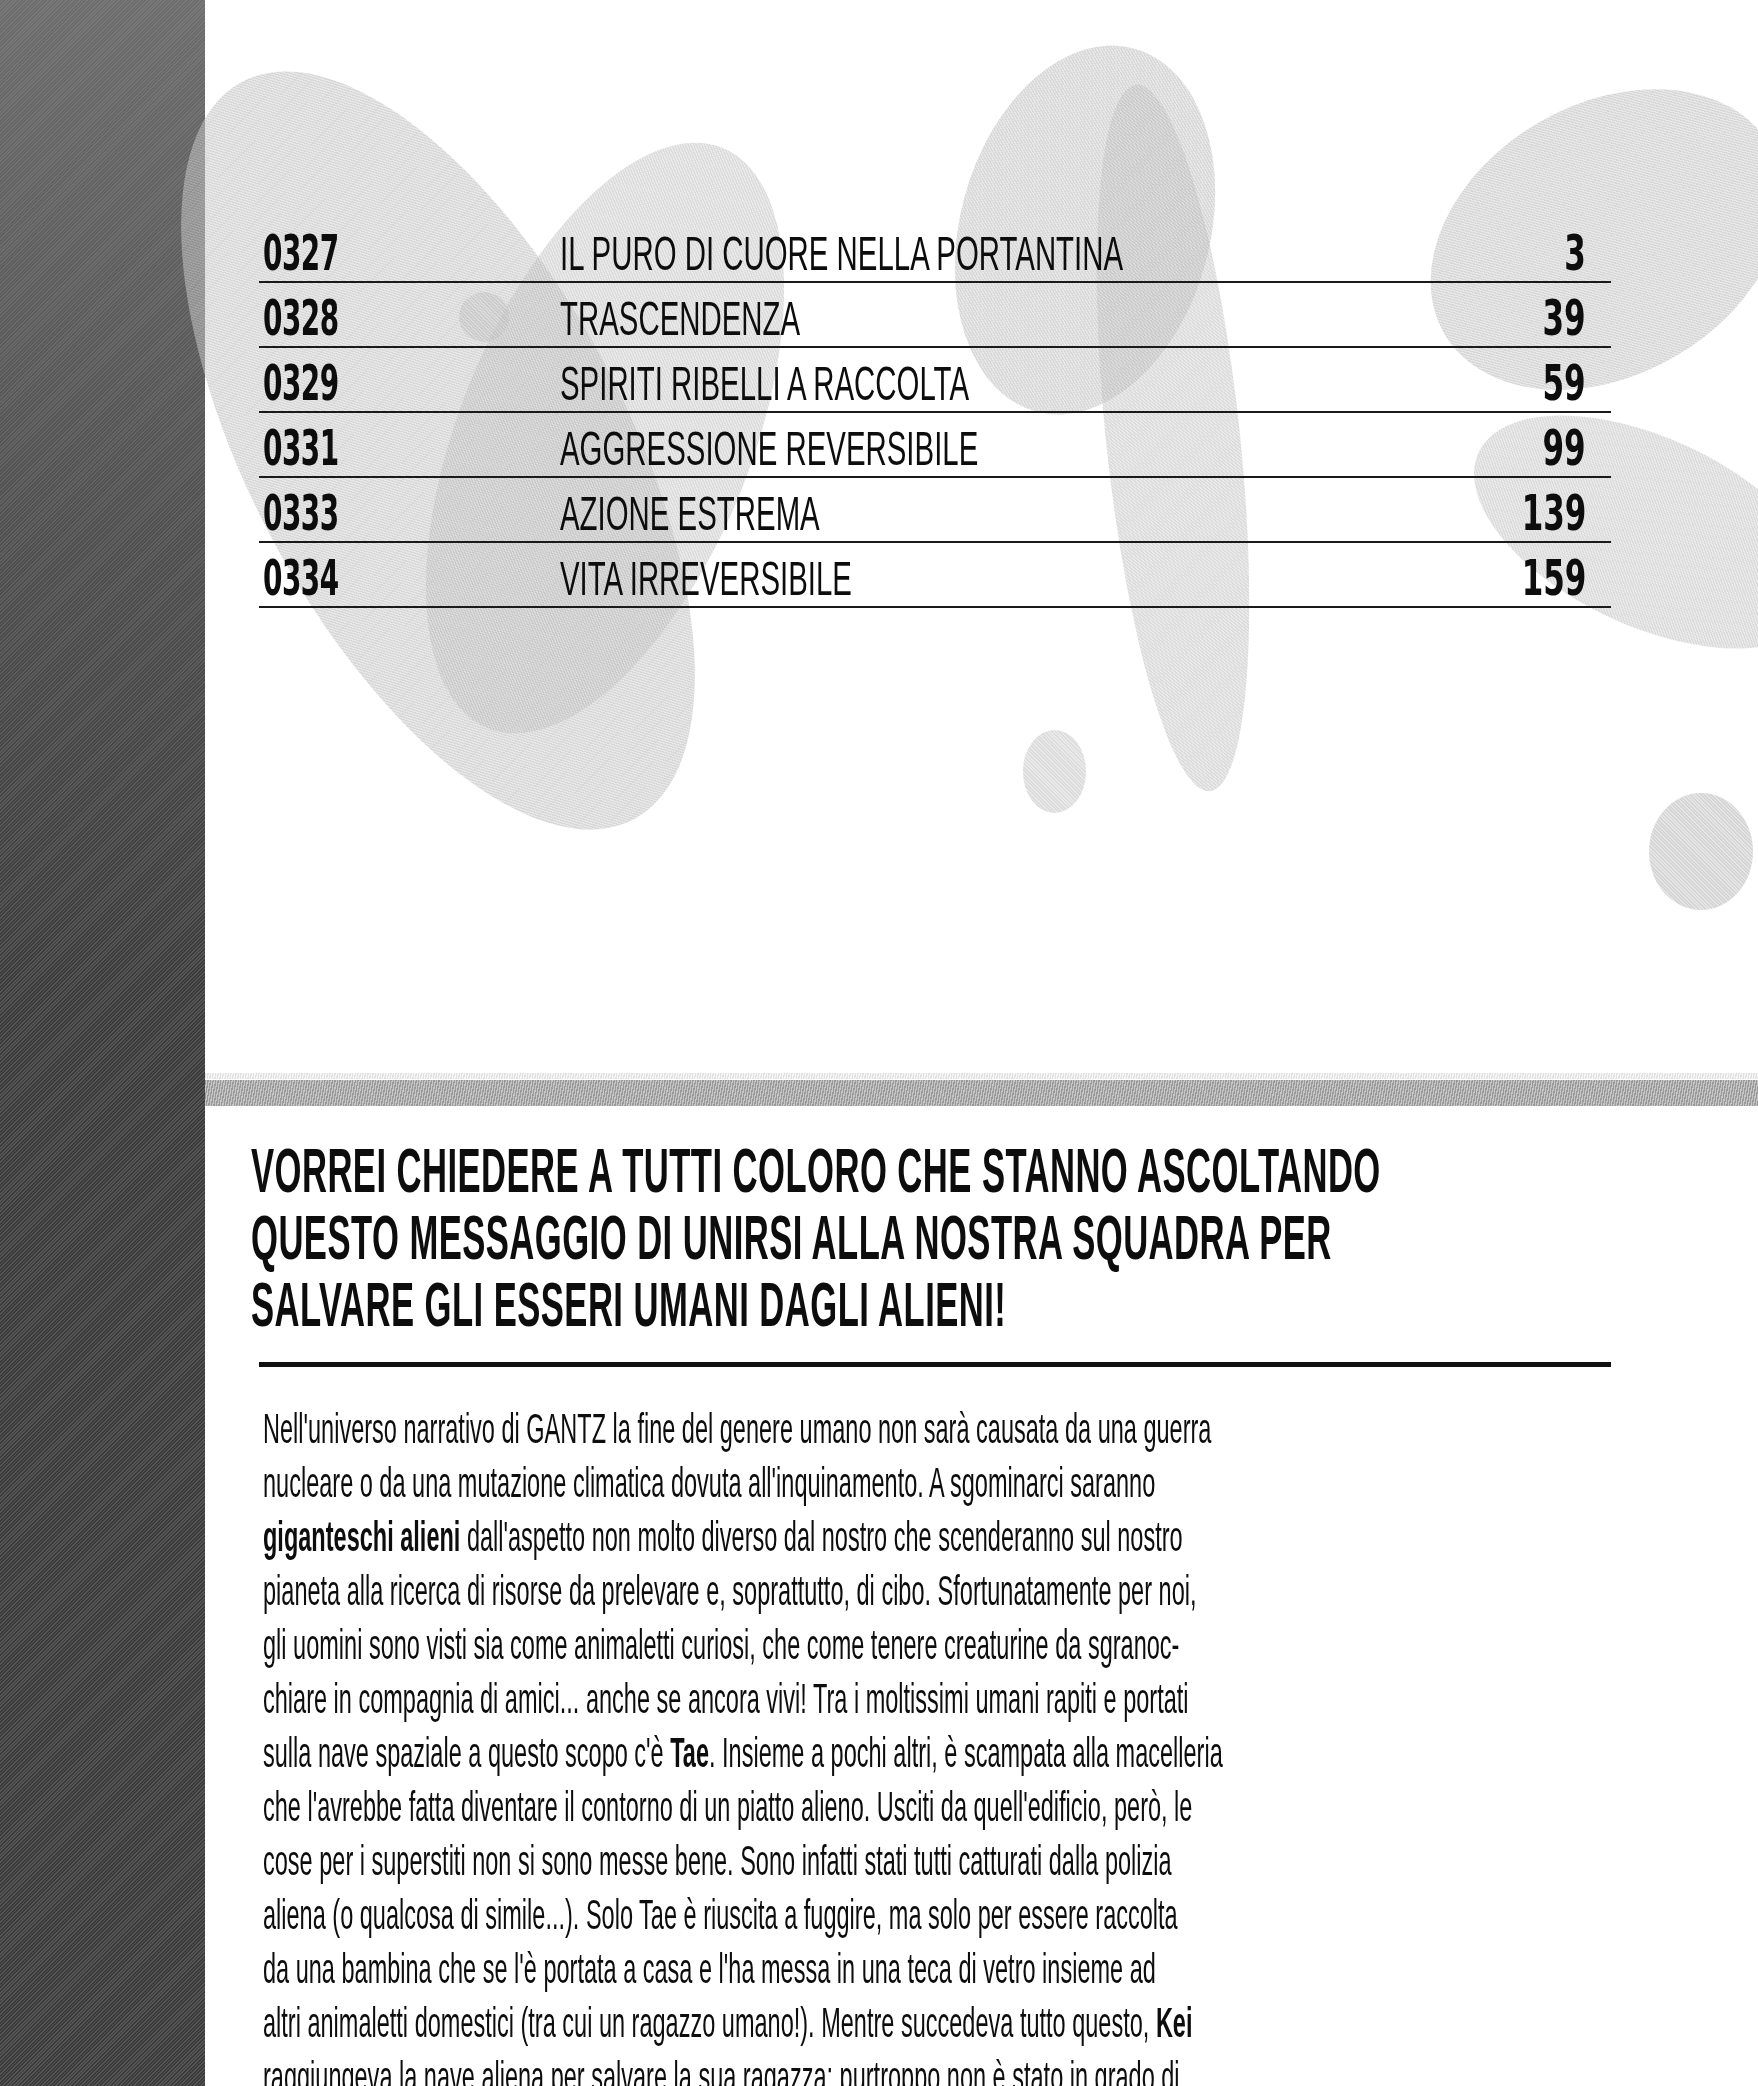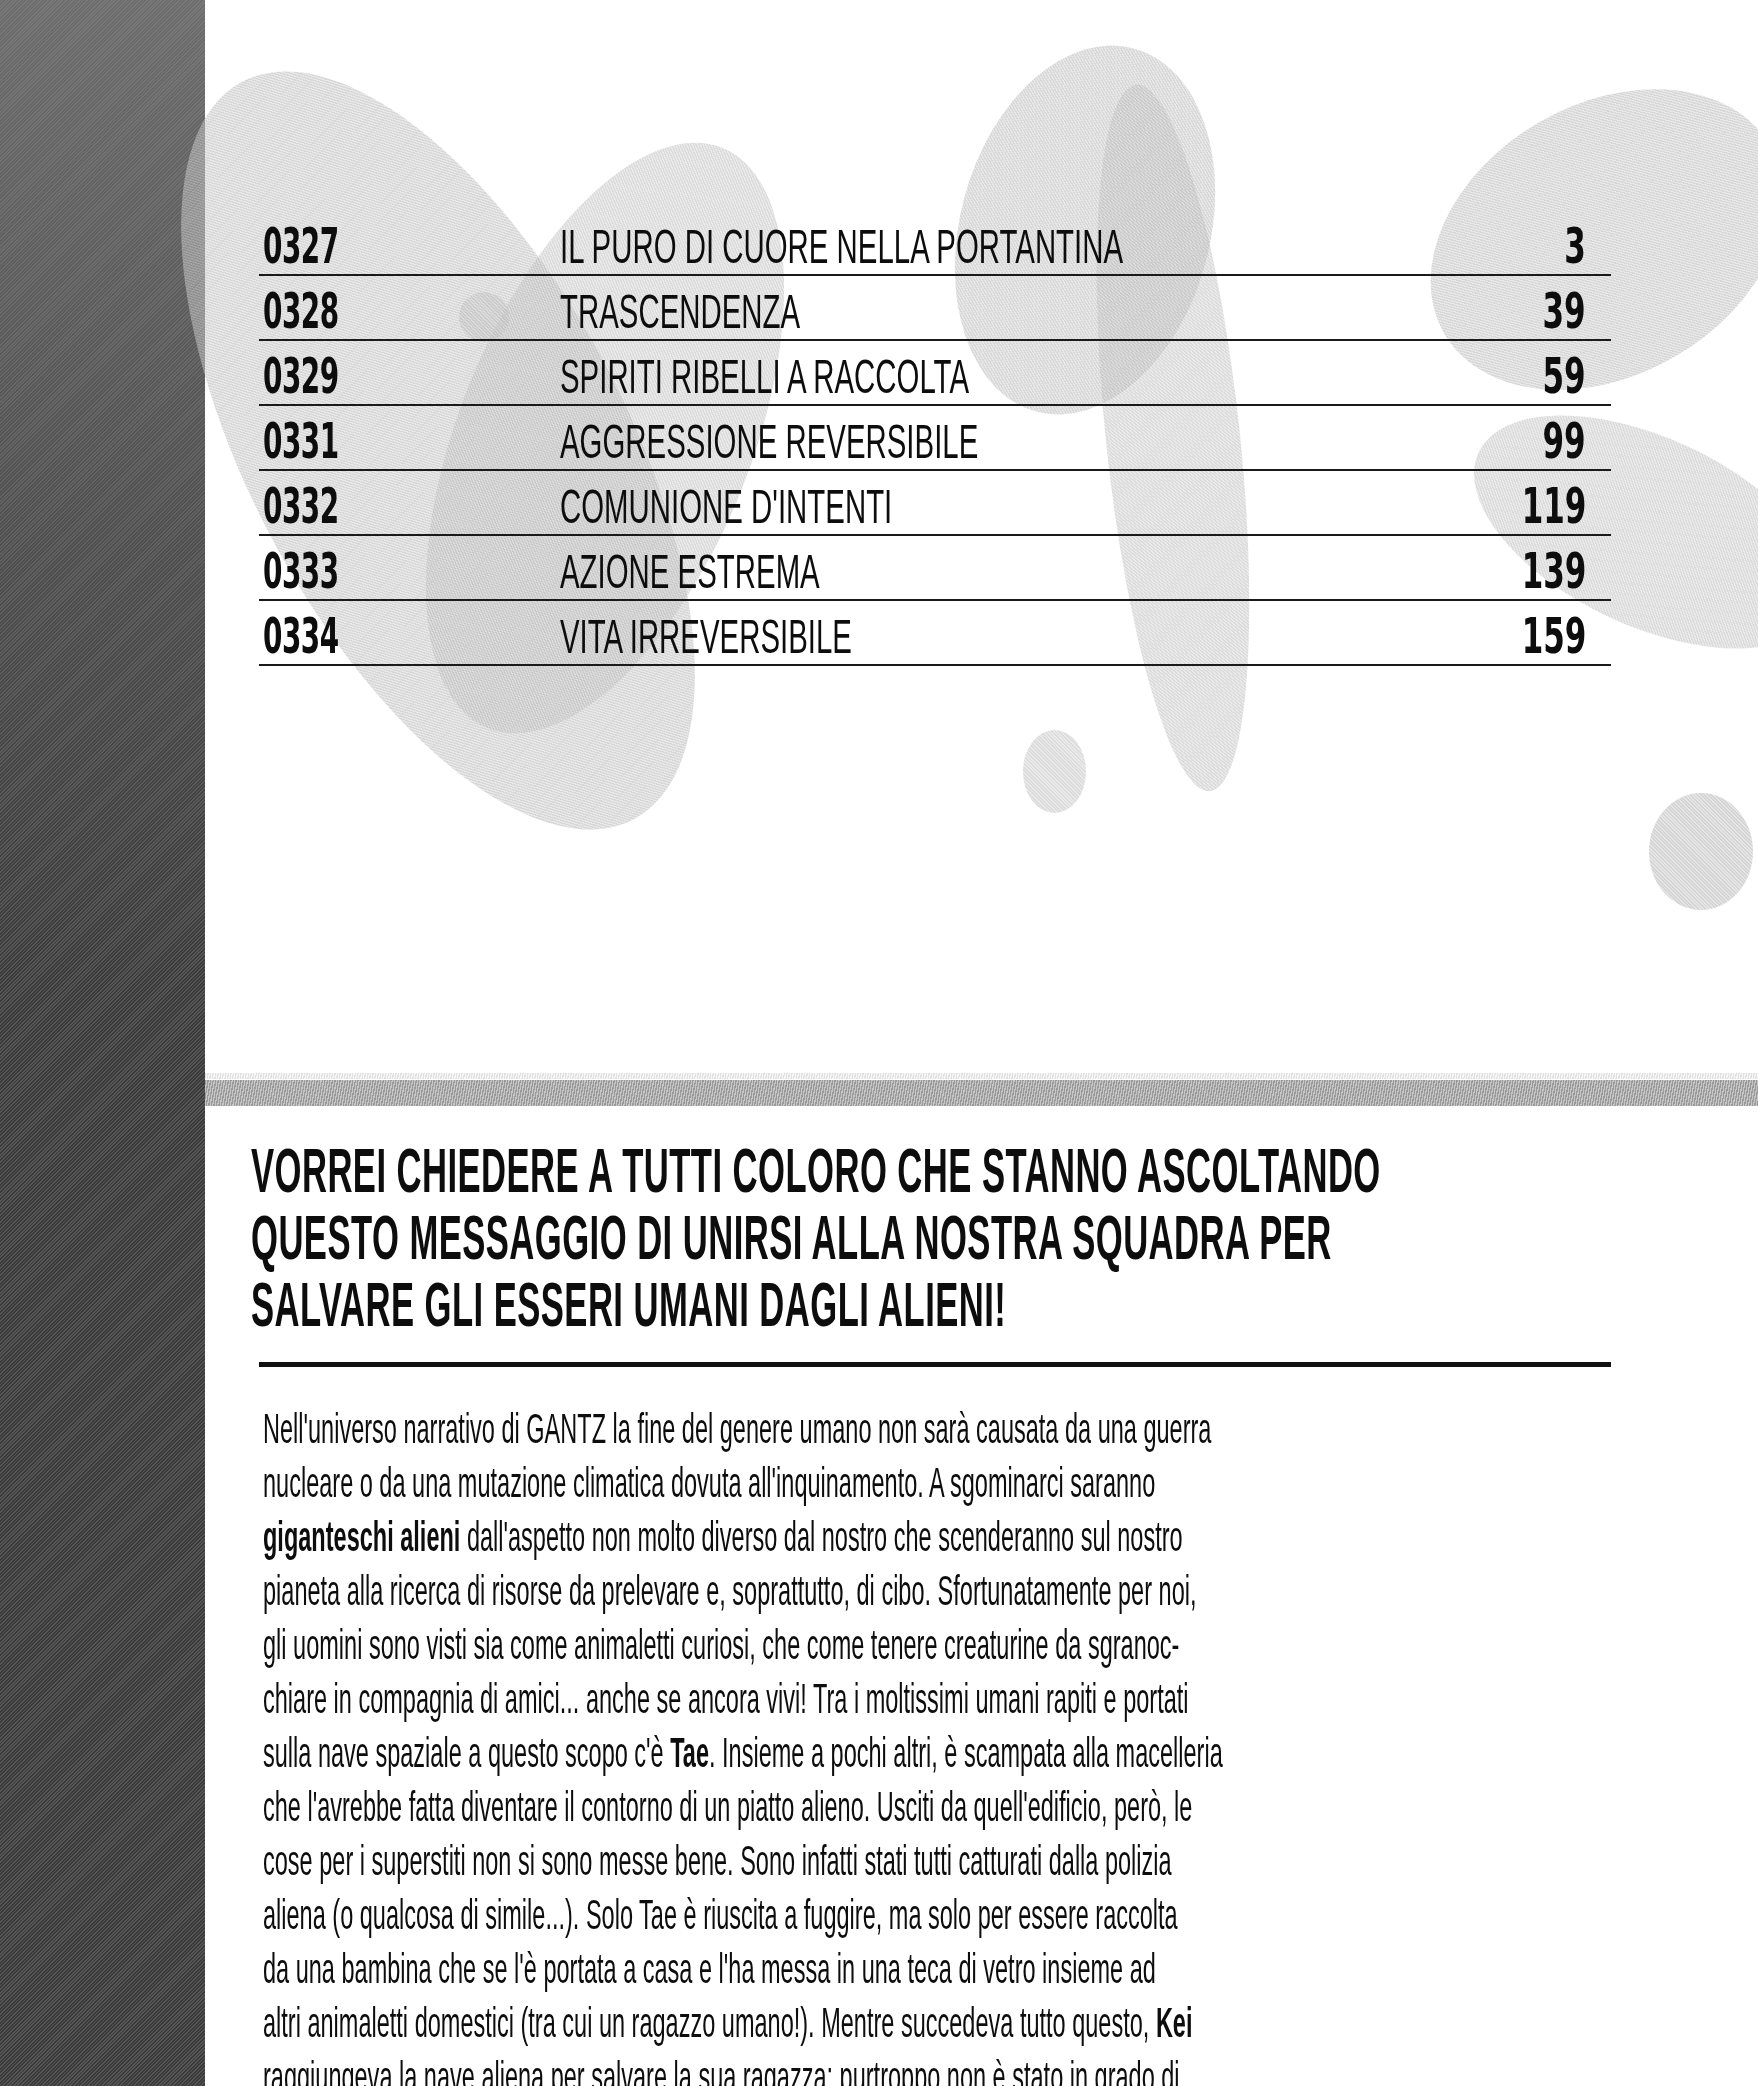--- a/index.html
+++ b/index.html
@@ -2,21 +2,21 @@
 <html style="font-size:6.7px"><head>
 <meta charset="utf-8">
 <style>
   html,body{margin:0;padding:0;}
   body{width:1758px;height:2605px;position:relative;overflow:hidden;background:#ffffff;font-family:"Liberation Sans", sans-serif;color:#0d0d0d;}
   .left-strip{position:absolute;left:0;top:0;width:205px;height:2605px;
     background:repeating-linear-gradient(135deg,#3a3a3a 0 1.3px,#555 1.3px 2.5px),#444;}
   .left-strip::before{content:"";position:absolute;inset:0;
     background:linear-gradient(180deg,rgba(150,150,150,.55) 0%,rgba(120,120,120,.35) 20%,rgba(0,0,0,0) 38%);}
   .brush{position:absolute;background:repeating-linear-gradient(45deg,#b8b8b8 0 1.3px,#d4d4d4 1.3px 2.5px);opacity:.85;border-radius:50%;}
-  .toc{position:absolute;left:259px;top:211px;width:1352px;}
+  .toc{position:absolute;left:259px;top:218px;width:1352px;}
   .toc-row{position:relative;height:65px;border-bottom:2.5px solid #1a1a1a;box-sizing:border-box;}
   .toc-num{position:absolute;left:4.2px;bottom:3.3px;font-family:"DejaVu Sans Condensed","DejaVu Sans",sans-serif;font-weight:bold;font-size:50px;line-height:1;transform:scaleX(.62);transform-origin:left bottom;letter-spacing:-0.8px;}
   .toc-title{position:absolute;left:301px;bottom:3.3px;font-family:"Liberation Sans Narrow","Liberation Sans",sans-serif;font-size:49px;line-height:1;transform:scaleX(.6);transform-origin:left bottom;white-space:nowrap;}
   .toc-page{position:absolute;right:25px;bottom:3.3px;font-family:"DejaVu Sans",sans-serif;font-weight:bold;font-size:50px;line-height:1;transform:scaleX(.62);transform-origin:right bottom;}
   .gray-band{position:absolute;left:205px;top:1080px;width:1554px;height:26px;
     background:repeating-linear-gradient(100deg,#9a9a9a 0 1.3px,#c6c6c6 1.3px 2.5px);}
   .gray-band::before{content:"";position:absolute;left:0;right:0;top:-6.7px;height:5.8px;background:repeating-linear-gradient(100deg,#e2e2e2 0 1.3px,#f6f6f6 1.3px 2.5px);}
   .headline{position:absolute;left:251px;top:1139px;width:1348px;}
   .headline-line{display:block;height:67px;font-family:"Liberation Sans",sans-serif;font-weight:bold;font-size:63px;line-height:63px;white-space:nowrap;transform:scaleX(.55);transform-origin:left top;letter-spacing:0.8px;}
   .headline-rule{position:absolute;left:259px;top:1362px;width:1352px;height:5px;background:#111;}
@@ -54,25 +54,20 @@
     <span class="toc-num">0329</span>
     <span class="toc-title">SPIRITI RIBELLI A RACCOLTA</span>
     <span class="toc-page">59</span>
   </div>
   <div class="toc-row">
     <span class="toc-num">0331</span>
     <span class="toc-title">AGGRESSIONE REVERSIBILE</span>
     <span class="toc-page">99</span>
   </div>
   <div class="toc-row">
-    <span class="toc-num">0332</span>
-    <span class="toc-title">COMUNIONE D'INTENTI</span>
-    <span class="toc-page">119</span>
-  </div>
-  <div class="toc-row">
     <span class="toc-num">0333</span>
     <span class="toc-title">AZIONE ESTREMA</span>
     <span class="toc-page">139</span>
   </div>
   <div class="toc-row">
     <span class="toc-num">0334</span>
     <span class="toc-title">VITA IRREVERSIBILE</span>
     <span class="toc-page">159</span>
   </div>
 </div>

